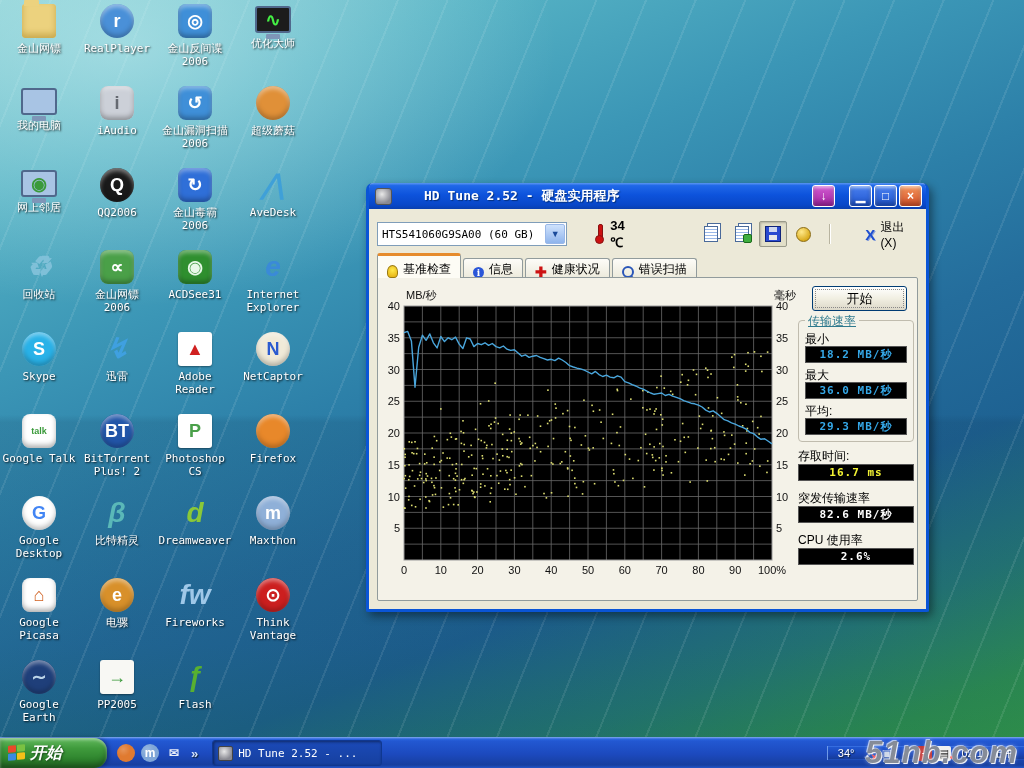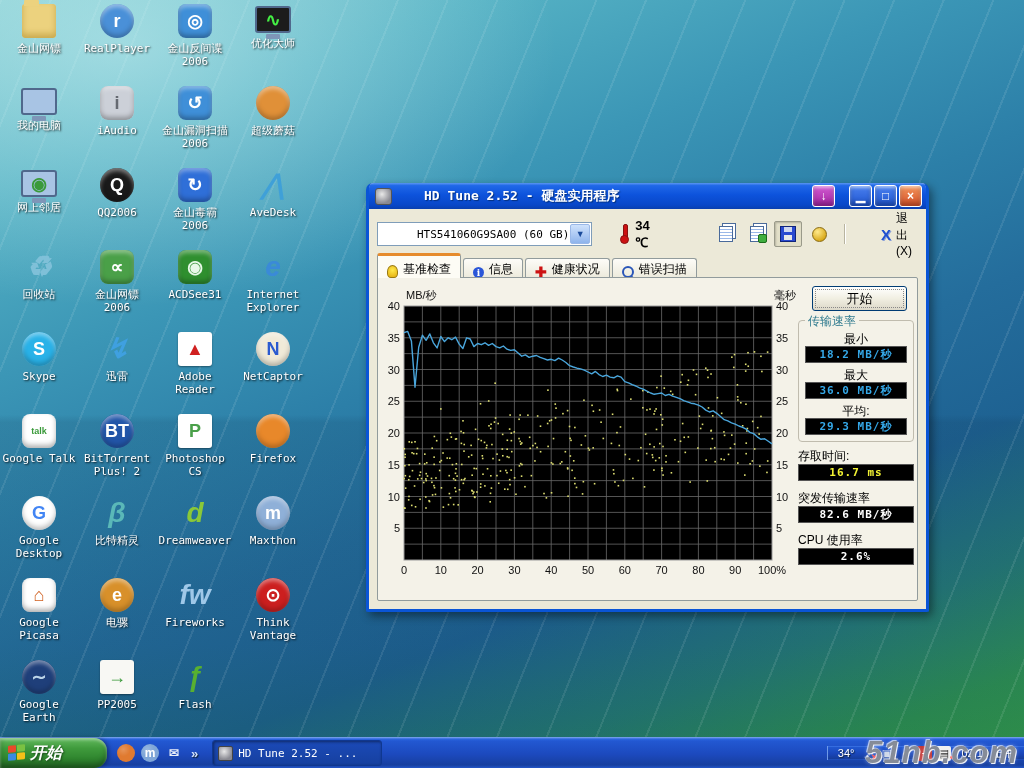--- a/index.html
+++ b/index.html
@@ -45,21 +45,21 @@
     text-shadow:1px 1px 1px #04307e;flex:1;white-space:nowrap;overflow:hidden;}
   .tbtn{width:21px;height:20px;margin-left:2px;border-radius:3px;border:1px solid #fff;
     display:flex;align-items:center;justify-content:center;color:#fff;font-size:12px;font-weight:bold;flex:none;
     box-shadow:inset 0 -4px 5px rgba(0,0,0,.25), inset 0 2px 3px rgba(255,255,255,.5);}
   .tbtn-dl{background:linear-gradient(180deg,#d05ad0,#a324a3);margin-right:12px;}
   .tbtn-min,.tbtn-max{background:linear-gradient(180deg,#4a80ee,#1f55d0);}
   .tbtn-close{background:linear-gradient(180deg,#f0935a,#d8522a);}
   
   #toolrow{position:absolute;left:8px;top:36px;right:8px;height:30px;display:flex;align-items:center;}
   #drive-combo{width:222px;height:22px;background:#fff;border:1px solid #7f9db9;display:flex;align-items:center;}
-  #drive-text{flex:1;font-family:"DejaVu Sans Mono",monospace;font-size:11px;padding-left:4px;color:#000;white-space:nowrap;margin-left:35px;}
+  #drive-text{flex:1;font-family:"DejaVu Sans Mono",monospace;font-size:11px;padding-left:4px;color:#000;white-space:nowrap;}
   #combo-arrow{width:18px;height:18px;margin:1px;border-radius:2px;border:1px solid #9ab8e8;
     background:linear-gradient(180deg,#cfe2fc,#8fb4ec);display:flex;align-items:center;justify-content:center;
     font-size:9px;color:#1a4a9a;}
   #thermo{width:9px;height:20px;margin-left:28px;position:relative;flex:none;}
   #thermo::before{content:"";position:absolute;left:3px;top:0;width:3px;height:14px;background:#cc1111;border-radius:2px;border:1px solid #881111;}
   #thermo::after{content:"";position:absolute;left:0;bottom:0;width:9px;height:9px;background:#cc1111;border-radius:50%;border:1px solid #881111;box-sizing:border-box;}
   #temp-text{font-size:13px;font-weight:bold;color:#000;margin-left:6px;}
   #toolbtns{display:flex;align-items:center;margin-left:60px;}
   .toolbtn{width:26px;height:24px;display:flex;align-items:center;justify-content:center;margin-right:3px;border:1px solid transparent;border-radius:2px;}
   .toolbtn.pressed{border:1px solid #9a9a8a;background:#e2dfc8;box-shadow:inset 1px 1px 2px rgba(0,0,0,.2);}
@@ -86,26 +86,26 @@
   .ti-scan{width:8px;height:8px;border:2px solid #2a56b8;border-radius:50%;position:relative;}
   .ti-scan::after{content:"";position:absolute;right:-4px;bottom:-3px;width:6px;height:2px;background:#2a56b8;transform:rotate(45deg);}
   
   #panel{position:absolute;left:8px;top:94px;width:539px;height:322px;background:#f4f2e8;
     border:1px solid #919b9c;border-radius:0 2px 2px 2px;}
   #chart{position:absolute;left:2px;top:8px;width:436px;height:300px;}
   #start-btn{position:absolute;left:434px;top:8px;width:93px;height:23px;border:1px solid #003c74;border-radius:3px;
     background:linear-gradient(180deg,#fff,#f1efe2 50%,#dcd8c8);font-size:13px;color:#000;
     display:flex;align-items:center;justify-content:center;outline:1px dotted #888;outline-offset:-4px;}
   #xfer-group{position:absolute;left:420px;top:42px;width:114px;height:120px;border:1px solid #c0bcae;border-radius:4px;}
-  #xfer-title{position:absolute;left:6px;top:-8px;background:#f4f2e8;padding:0 3px;font-size:12px;color:#2e7a8e;}
+  #xfer-title{position:absolute;left:6px;top:-8px;background:#f4f2e8;padding:0 3px;font-size:12px;color:#2e7a8e;text-decoration:underline;}
   .stat-label{font-size:12px;color:#000;}
   .lcd{height:15px;background:#000;border:1px solid #555;display:flex;align-items:center;justify-content:center;
     font-family:"DejaVu Sans Mono",monospace;font-size:11px;font-weight:bold;letter-spacing:1px;}
   .lcd.blue{color:#35a8e8;} .lcd.yellow{color:#f4f434;} .lcd.white{color:#fff;}
-  .grp-row{position:absolute;left:6px;right:6px;text-align:center;}
+  .grp-row{position:absolute;left:6px;right:6px;}
   .below{position:absolute;left:420px;width:114px;}
   
   #taskbar{position:absolute;left:0;bottom:0;width:1024px;height:30px;z-index:50;
     background:linear-gradient(180deg,#4f83e8 0%,#2a63dc 5%,#2258d2 10%,#1c49bd 55%,#173f9f 90%,#2456c8 100%);
     border-top:1px solid #6f9ae8;display:flex;align-items:center;}
   #start-button{width:99px;height:30px;border-radius:0 13px 13px 0;display:flex;align-items:center;padding-left:8px;
     background:linear-gradient(180deg,#62ba5e 0%,#3f9a3c 35%,#2f852e 70%,#256f26 100%);
     box-shadow:inset 0 2px 3px rgba(255,255,255,.4), inset 0 -4px 6px rgba(0,0,0,.3), 2px 0 4px rgba(0,0,0,.35);}
   #winflag{width:17px;height:16px;display:grid;grid-template-columns:8px 8px;grid-template-rows:7px 7px;gap:1px;transform:skewY(-6deg);margin-right:5px;}
   #winflag span{border-radius:1px;}

